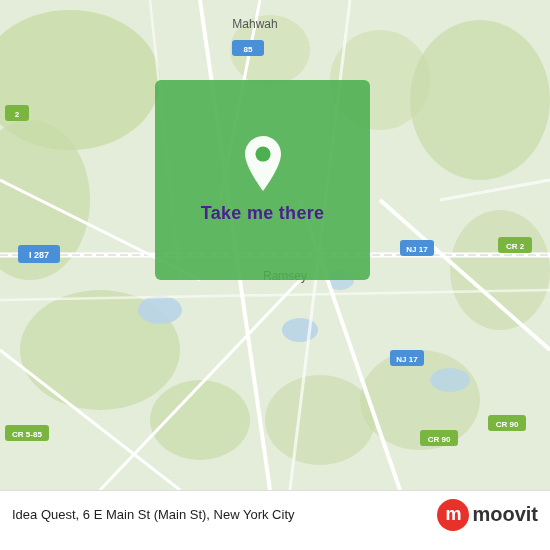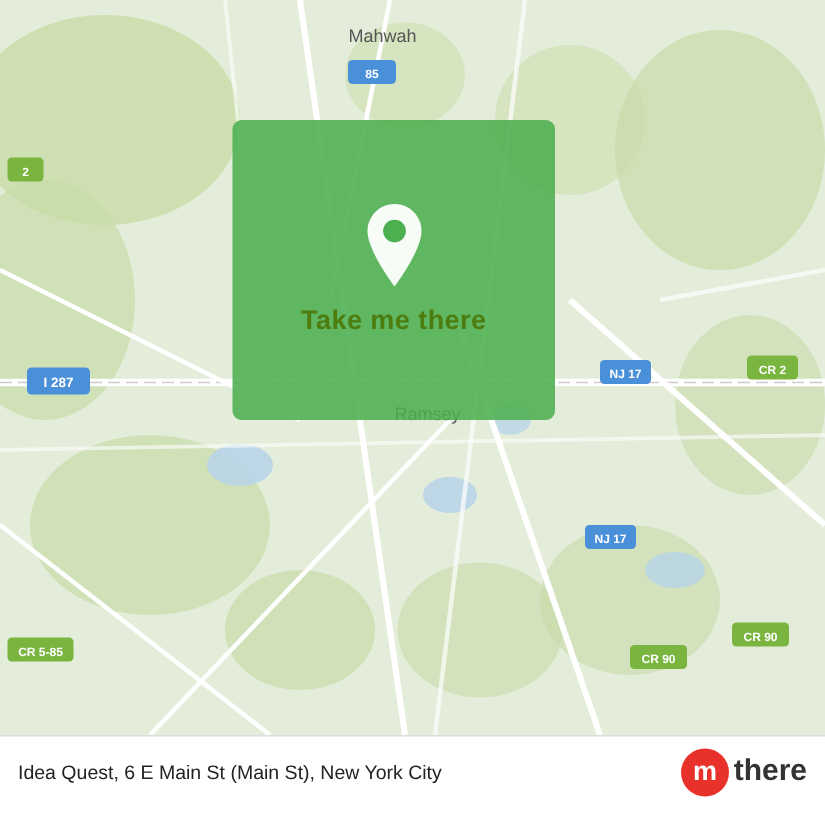--- a/index.html
+++ b/index.html
@@ -45,21 +45,21 @@
     }
 
     #location-pin {
       width: 48px;
       height: 55px;
       margin-bottom: 14px;
       position: relative;
     }
 
     #take-me-there-btn {
-      color: #4d7c0f;
+      color: #4c1d95;
       font-size: 18px;
       font-weight: bold;
       text-align: center;
       background: none;
       border: none;
       cursor: pointer;
       letter-spacing: 0.3px;
     }
 
     #bottom-bar {
@@ -196,15 +196,15 @@
     <button id="take-me-there-btn">Take me there</button>
   </div>
 
 </div>
 
 <div id="bottom-bar">
   <span id="address-text">Idea Quest, 6 E Main St (Main St), New York City</span>
 
   <div id="moovit-logo">
     <div id="moovit-m">m</div>
-    <span id="moovit-word">there</span>
+    <span id="moovit-word">moovit</span>
   </div>
 </div>
 
 </body></html>

